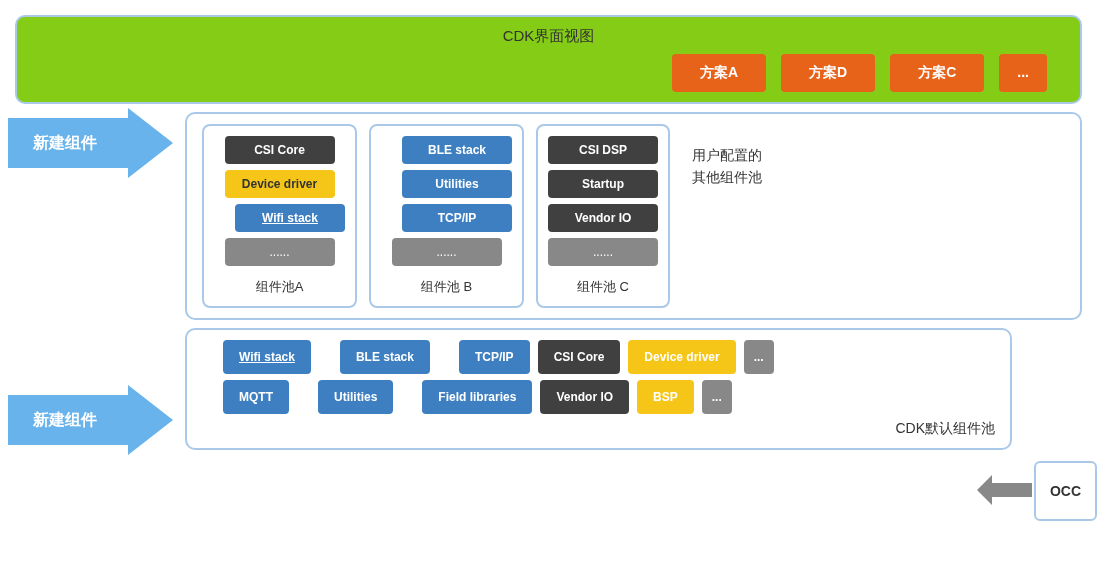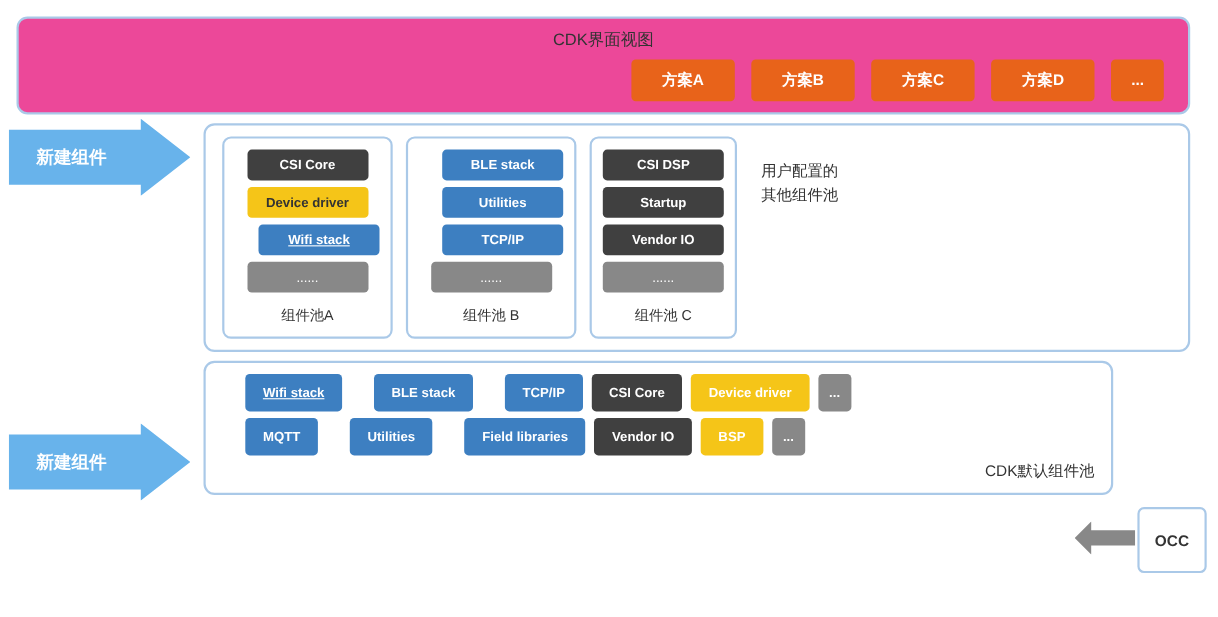--- a/index.html
+++ b/index.html
@@ -19,22 +19,22 @@
       flex-direction: column;
       gap: 8px;
       position: relative;
     }
 
     
     .section-top {
       margin-right: 10px;
       border: 2px solid #aac9e8;
       border-radius: 10px;
-      padding: 10px 22px;
-      background: #ec4899;
+      padding: 10px 33px;
+      background: #84cc16;
     }
     .section-top-title {
       text-align: center;
       font-size: 15px;
       color: #333;
       margin-bottom: 8px;
     }
     .solution-row {
       display: flex;
       gap: 15px;
@@ -171,23 +171,22 @@
     <svg width="165" height="70" viewBox="0 0 165 70">
       <polygon points="0,10 120,10 120,0 165,35 120,70 120,60 0,60" fill="#4da6e8" opacity="0.85"></polygon>
       <text x="25" y="40" font-size="16" font-weight="bold" fill="white" font-family="Microsoft YaHei,Arial">新建组件</text>
     </svg>
   </div>
 
   <div class="section-top" style="margin-top:5px;">
     <div class="section-top-title">CDK界面视图</div>
     <div class="solution-row">
       <div class="solution-btn">方案A</div>
-      <div class="solution-btn">方案B</div>
+      <div class="solution-btn">方案D</div>
       <div class="solution-btn">方案C</div>
-      <div class="solution-btn">方案D</div>
       <div class="solution-btn" style="padding:10px 18px;">...</div>
     </div>
   </div>
 
   <div class="section-middle">
 
     <div class="pool-box">
       <div class="pool-item color-green">CSI Core</div>
       <div class="pool-item color-yellow">Device driver</div>
       <div class="pool-item color-blue" style="text-decoration:underline;">Wifi stack</div>

